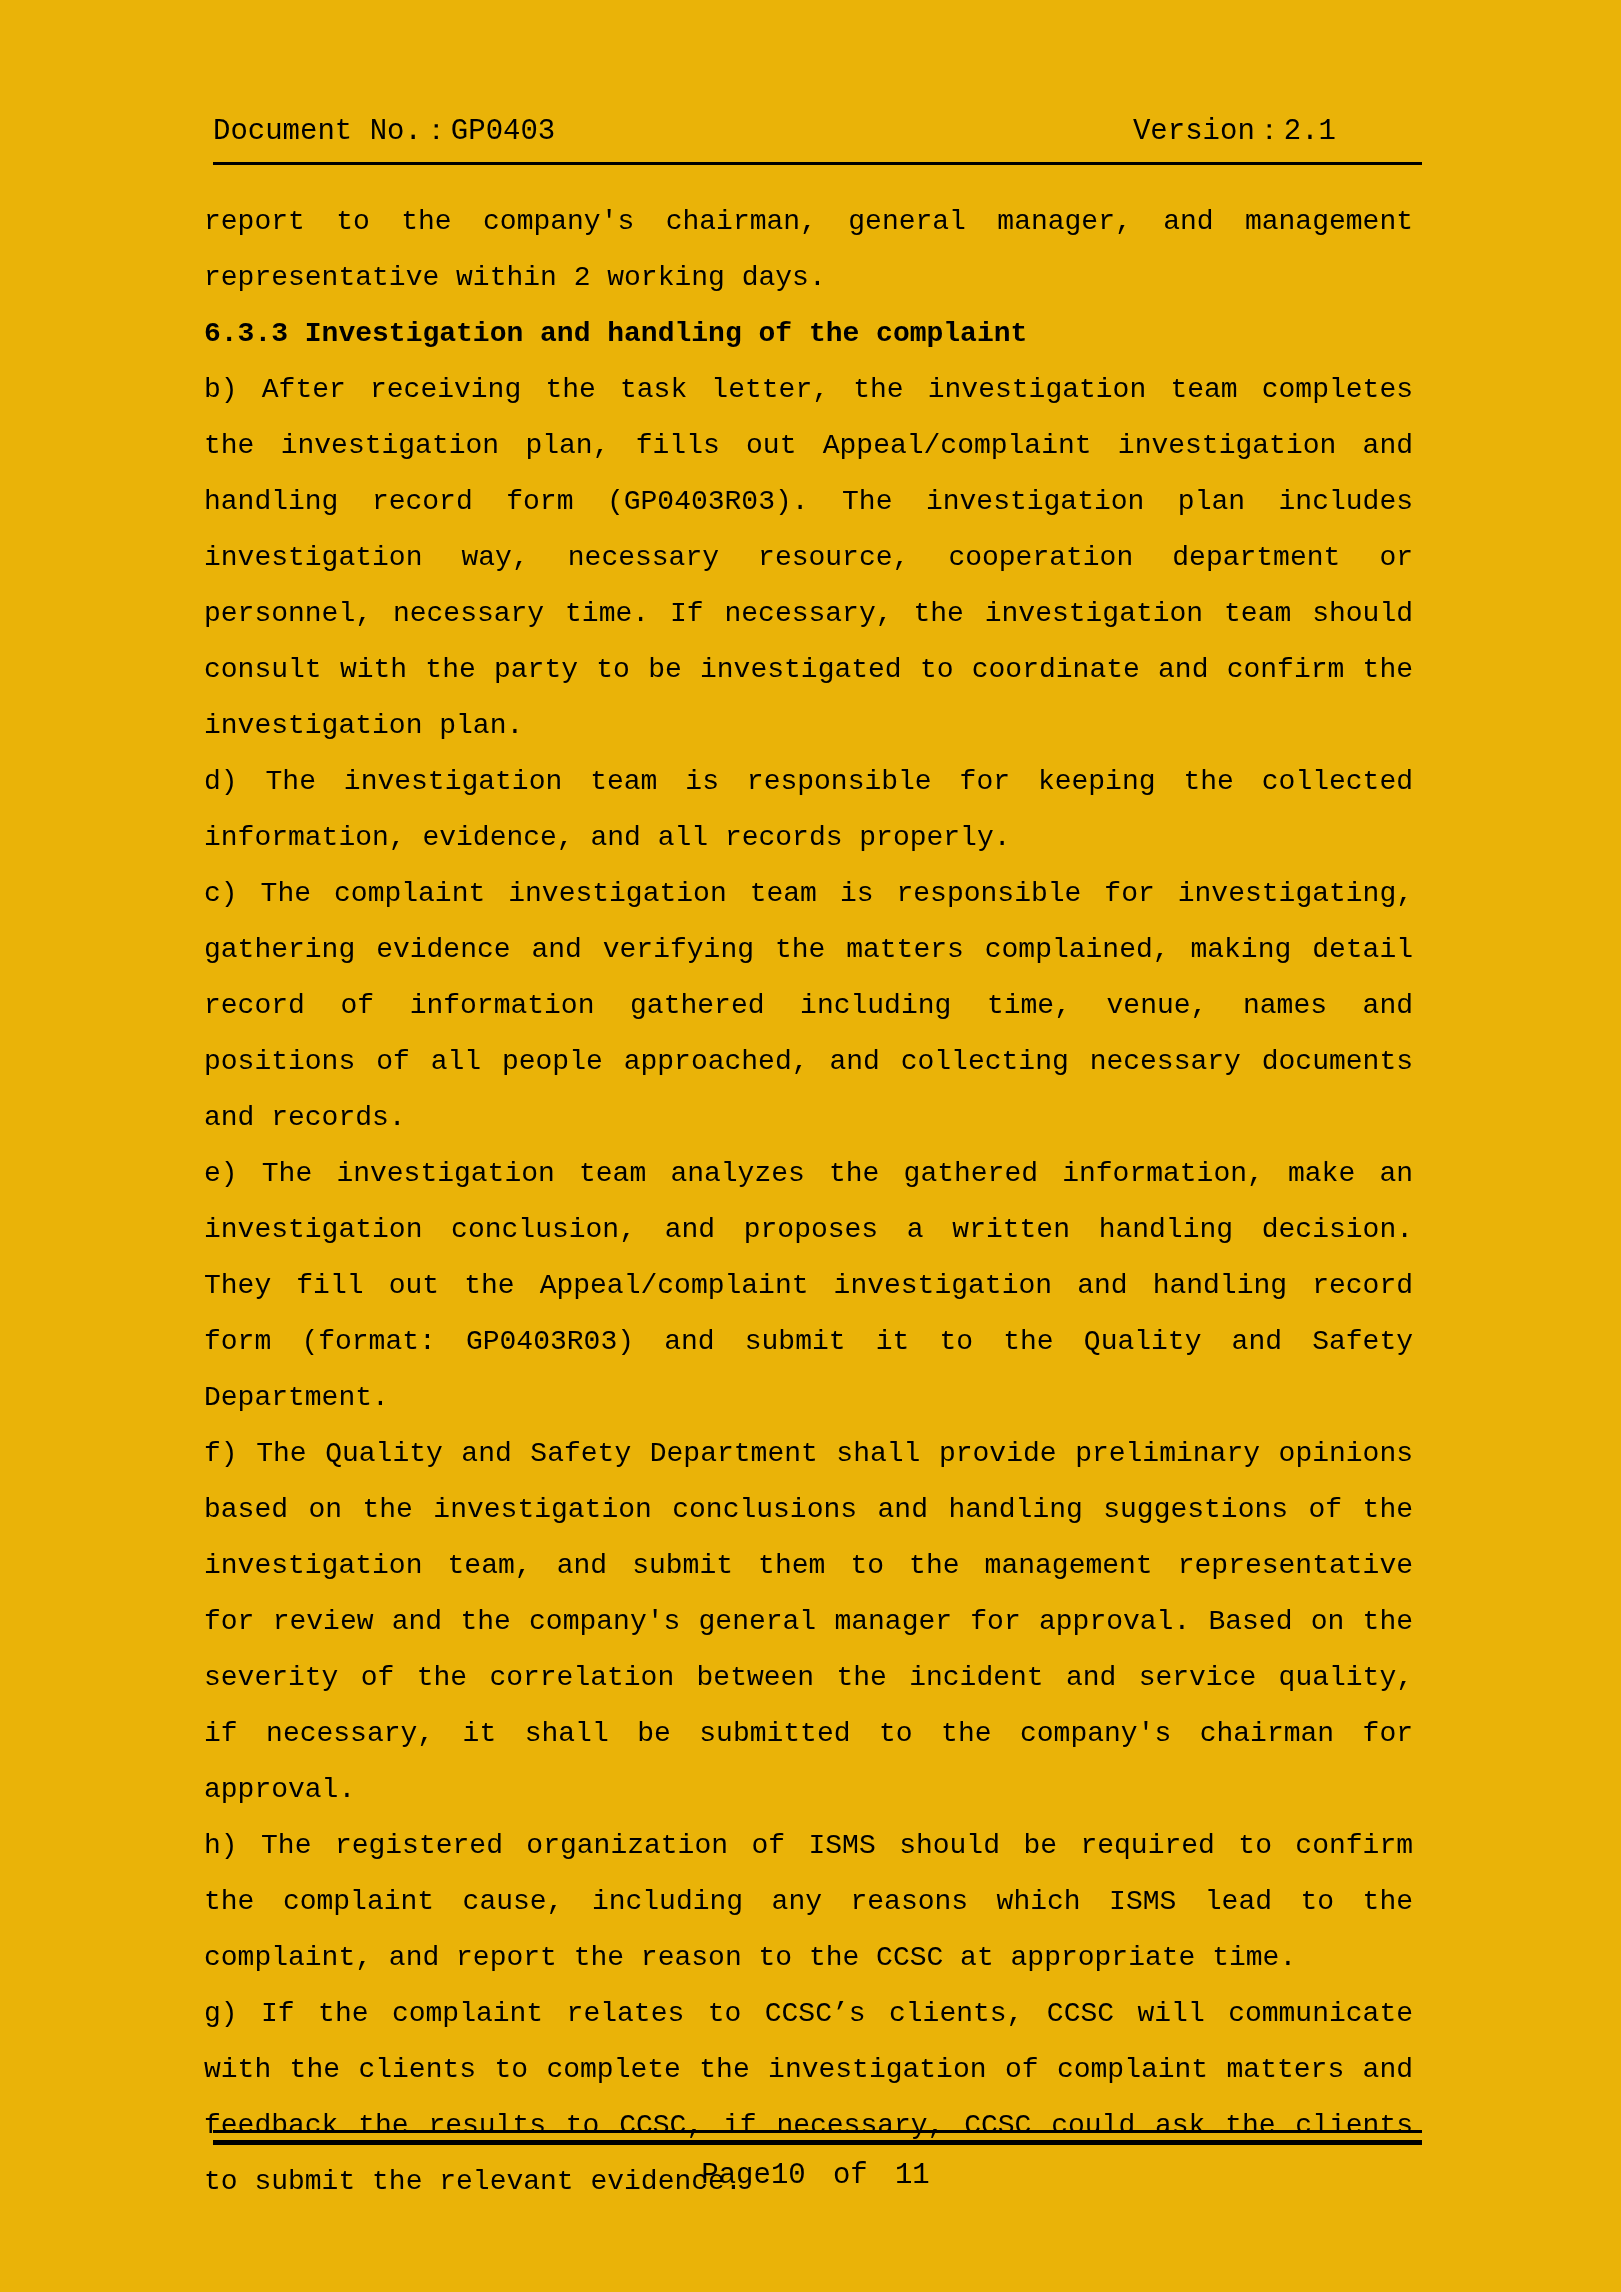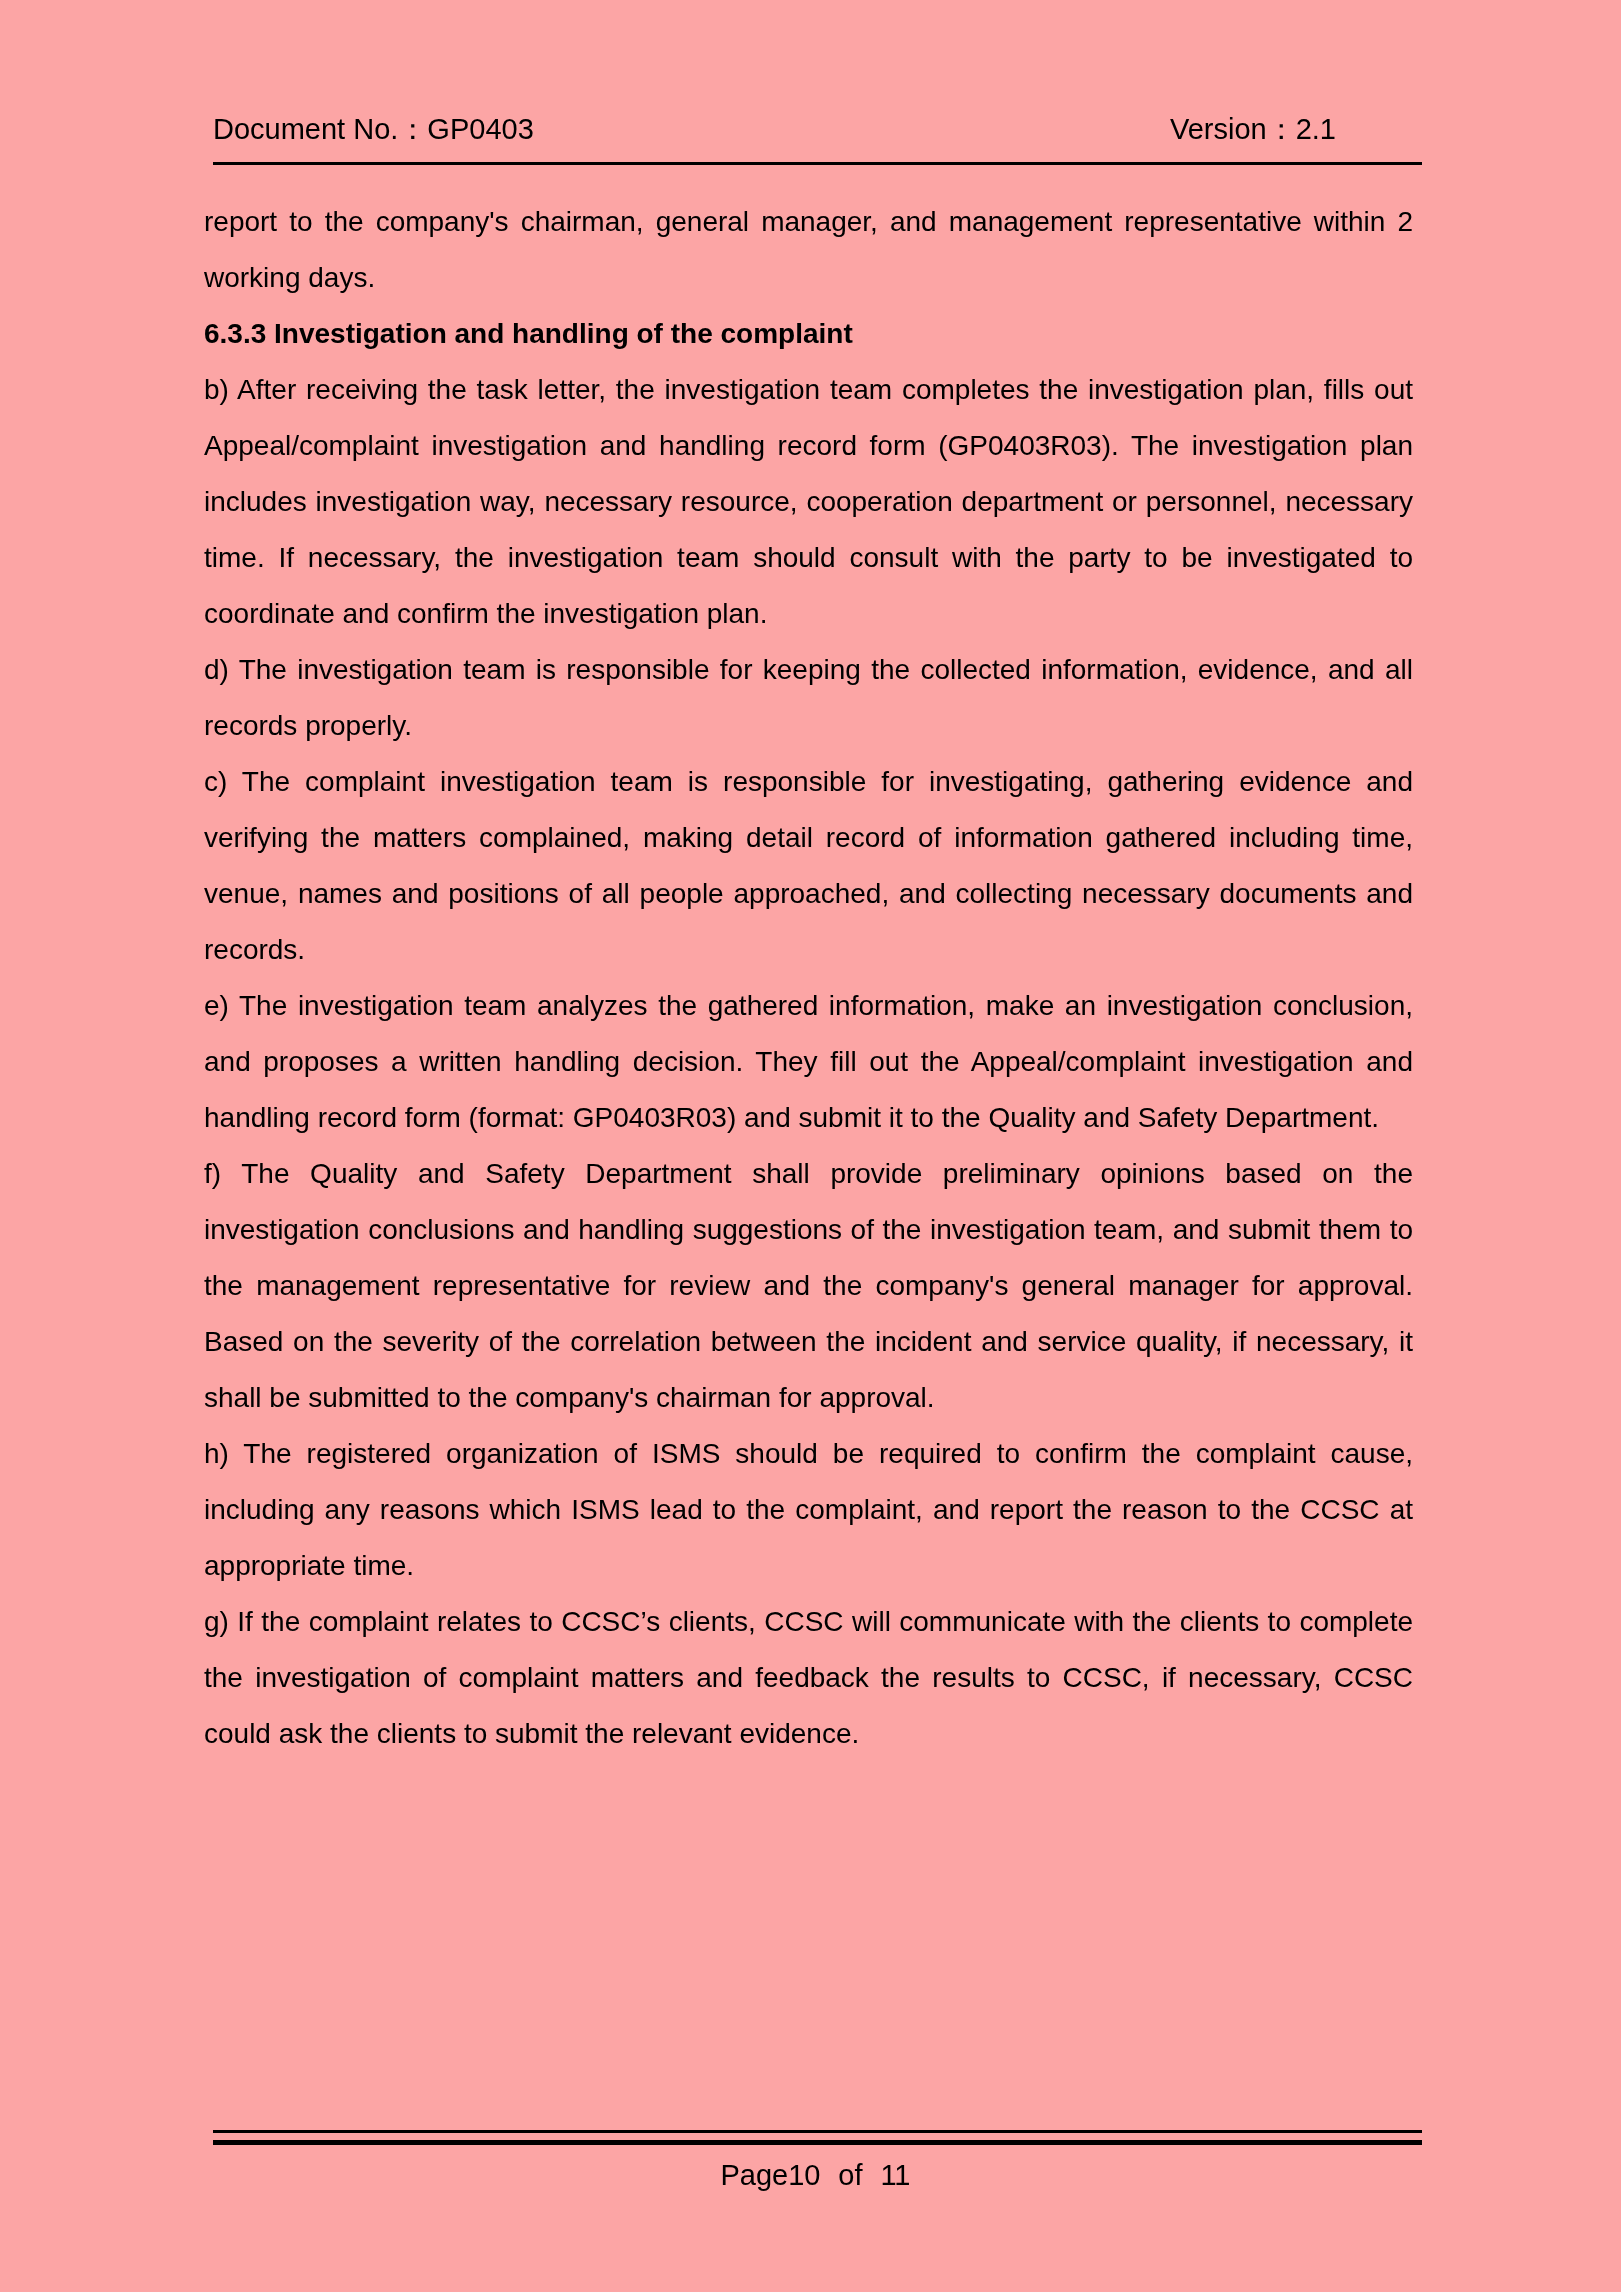--- a/index.html
+++ b/index.html
@@ -4,23 +4,23 @@
 <style>
   html, body {
     margin: 0;
     padding: 0;
     background: #ffffff;
   }
   .page {
     position: relative;
     width: 1621px;
     height: 2293px;
-    background: #fca5a5;
+    background: #eab308;
     color: #000000;
-    font-family: Liberation Sans, sans-serif;
+    font-family: Liberation Mono, monospace;
     overflow: hidden;
   }
   .header {
     position: absolute;
     left: 213px;
     width: 1209px;
     top: 110px;
     display: flex;
     justify-content: space-between;
     align-items: baseline;

